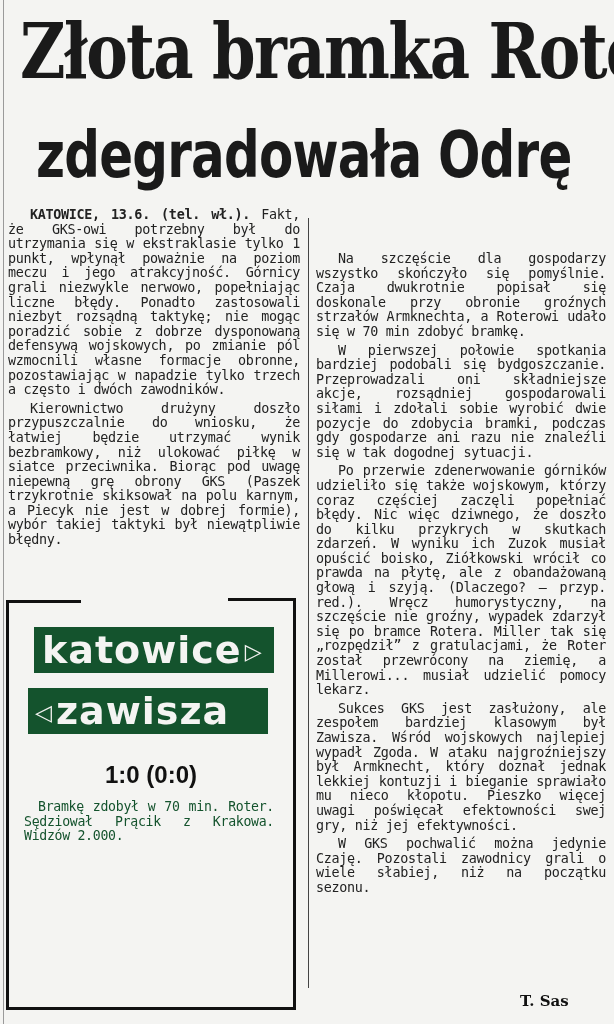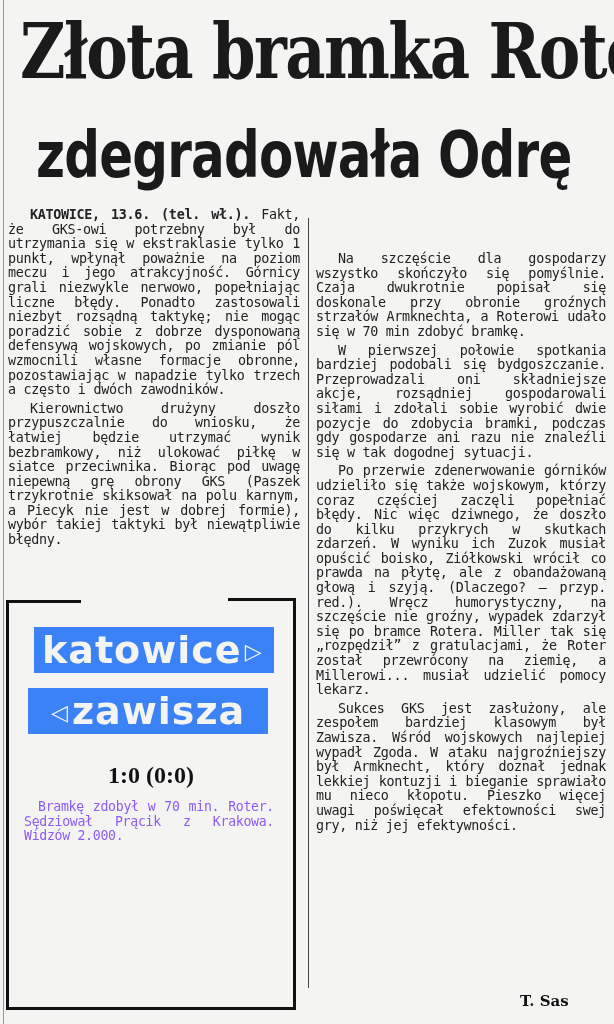--- a/index.html
+++ b/index.html
@@ -34,36 +34,36 @@
   .col-left { left: 8px; top: 208px; width: 292px; }
   .col-right { left: 316px; top: 212px; width: 290px; margin-top: 40px; }
   .col-rule { position: absolute; left: 308px; top: 218px; width: 1px; height: 770px; background: #444; }
   .box {
     position: absolute; left: 6px; top: 600px; width: 290px; height: 410px;
     border: 3px solid #111; border-top: none; box-sizing: border-box;
   }
   .box-top-l { position: absolute; left: 6px; top: 600px; width: 75px; height: 3px; background: #111; }
   .box-top-r { position: absolute; left: 228px; top: 598px; width: 68px; height: 3px; background: #111; }
   .team-bar {
-    position: absolute; height: 46px; background: #3b82f6; color: #f4f4f2;
+    position: absolute; height: 46px; background: #14532d; color: #f4f4f2;
     font-family: "DejaVu Sans", sans-serif; font-weight: bold;
     font-size: 38px; line-height: 46px; letter-spacing: 1px;
     white-space: nowrap; overflow: hidden;
   }
   .team-home { left: 34px; top: 627px; width: 240px; padding-left: 8px; box-sizing: border-box; }
-  .team-away { left: 28px; top: 688px; width: 240px; padding-left: 20px; box-sizing: border-box; }
+  .team-away { left: 28px; top: 688px; width: 240px; padding-left: 4px; box-sizing: border-box; }
   .arrow { display: inline-block; font-size: 22px; vertical-align: 4px; margin: 0 3px; }
   .score {
     position: absolute; left: 6px; top: 760px; width: 290px; text-align: center;
-    font-family: Liberation Serif, serif; font-weight: bold; font-size: 24px; line-height: 30px; color: #111;
+    font-family: Liberation Sans, sans-serif; font-weight: bold; font-size: 24px; line-height: 30px; color: #111;
   }
   .box-text {
     position: absolute; left: 24px; top: 800px; width: 250px;
     font-family: "DejaVu Sans Mono", monospace; font-size: 13.2px; line-height: 14.6px;
-    color: #8b5cf6; text-align: justify; letter-spacing: -0.3px;
+    color: #14532d; text-align: justify; letter-spacing: -0.3px;
   }
   .box-text p { margin: 0; text-indent: 14px; }
   .byline {
     position: absolute; left: 520px; top: 992px;
     font-family: "DejaVu Serif", serif; font-weight: bold; font-size: 15px; color: #111; text-align: right;
   }
 </style>
 </head>
 <body>
 
@@ -78,20 +78,21 @@
     <p>Kierownictwo drużyny doszło przypuszczalnie do wniosku, że łatwiej będzie utrzymać wynik bezbramkowy, niż ulokować piłkę w siatce przeciwnika. Biorąc pod uwagę niepewną grę obrony GKS (Paszek trzykrotnie skiksował na polu karnym, a Piecyk nie jest w dobrej formie), wybór takiej taktyki był niewątpliwie błędny.</p>
   </div>
 
   <div class="col-rule"></div>
 
   <div class="col col-right">
     <p>Na szczęście dla gospodarzy wszystko skończyło się pomyślnie. Czaja dwukrotnie popisał się doskonale przy obronie groźnych strzałów Armknechta, a Roterowi udało się w 70 min zdobyć bramkę.</p>
     <p>W pierwszej połowie spotkania bardziej podobali się bydgoszczanie. Przeprowadzali oni składniejsze akcje, rozsądniej gospodarowali siłami i zdołali sobie wyrobić dwie pozycje do zdobycia bramki, podczas gdy gospodarze ani razu nie znaleźli się w tak dogodnej sytuacji.</p>
     <p>Po przerwie zdenerwowanie górników udzieliło się także wojskowym, którzy coraz częściej zaczęli popełniać błędy. Nic więc dziwnego, że doszło do kilku przykrych w skutkach zdarzeń. W wyniku ich Zuzok musiał opuścić boisko, Ziółkowski wrócił co prawda na płytę, ale z obandażowaną głową i szyją. (Dlaczego? — przyp. red.). Wręcz humorystyczny, na szczęście nie groźny, wypadek zdarzył się po bramce Rotera. Miller tak się „rozpędził” z gratulacjami, że Roter został przewrócony na ziemię, a Millerowi... musiał udzielić pomocy lekarz.</p>
     <p>Sukces GKS jest zasłużony, ale zespołem bardziej klasowym był Zawisza. Wśród wojskowych najlepiej wypadł Zgoda. W ataku najgroźniejszy był Armknecht, który doznał jednak lekkiej kontuzji i bieganie sprawiało mu nieco kłopotu. Pieszko więcej uwagi poświęcał efektowności swej gry, niż jej efektywności.</p>
+    <p>W GKS pochwalić można jedynie Czaję. Pozostali zawodnicy grali o wiele słabiej, niż na początku sezonu.</p>
   </div>
 
   <div class="box"></div>
   <div class="box-top-l"></div>
   <div class="box-top-r"></div>
 
   <div class="team-bar team-home">
     <span>katowice</span><span class="arrow">▷</span>
   </div>
   <div class="team-bar team-away">

